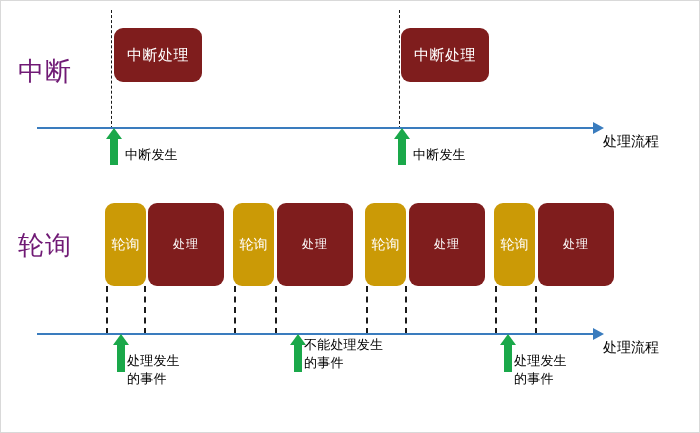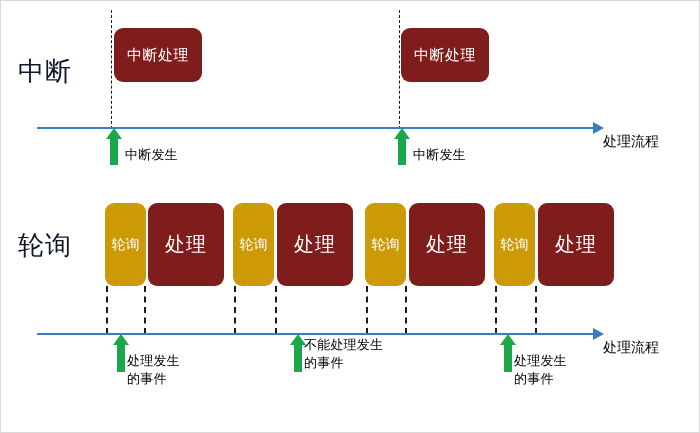--- a/index.html
+++ b/index.html
@@ -15,21 +15,21 @@
     width: 700px;
     height: 433px;
     background: #ffffff;
     border: 1px solid #d9d9d9;
     box-sizing: border-box;
     overflow: hidden;
   }
   .row-label {
     position: absolute;
     font-size: 26px;
-    color: #0f172a;
+    color: #701a75;
     letter-spacing: 1px;
     white-space: nowrap;
     line-height: 1;
   }
   .proc-box {
     position: absolute;
     border-radius: 9px;
     display: flex;
     align-items: center;
     justify-content: center;
@@ -48,21 +48,21 @@
     letter-spacing: 0.5px;
   }
   .poll-narrow {
     font-size: 14px;
     line-height: 1.02;
     writing-mode: horizontal-tb;
     padding: 0 2px;
     word-break: break-all;
   }
   .poll-wide {
-    font-size: 20px;
+    font-size: 12px;
     letter-spacing: 1px;
     font-family: Liberation Serif, serif;
   }
   .timeline {
     position: absolute;
     height: 2px;
     background: #3a7cbe;
   }
   .timeline-head {
     position: absolute;

